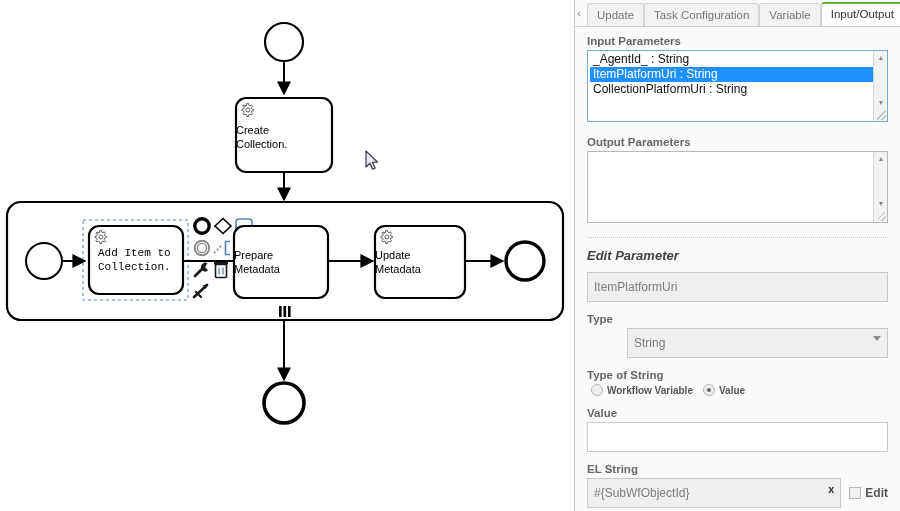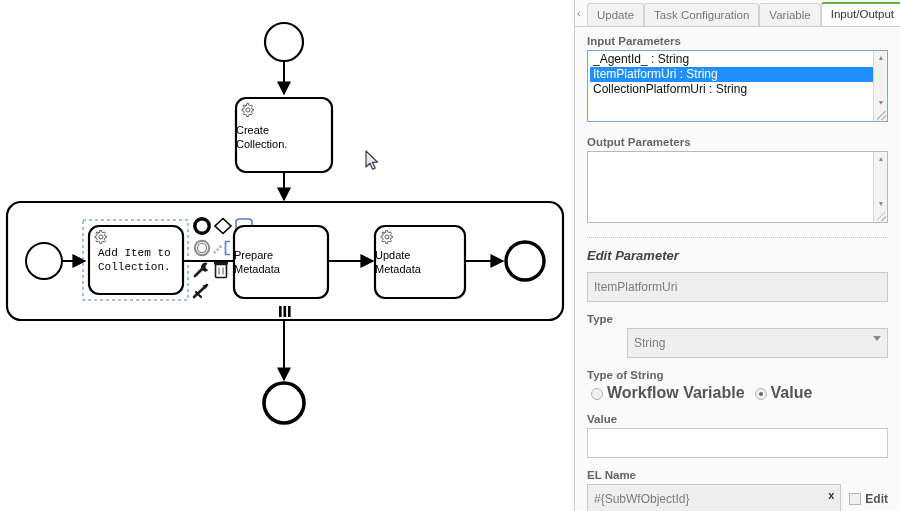--- a/index.html
+++ b/index.html
@@ -170,21 +170,21 @@
   .caret {
     position:absolute; right:7px; top:8px;
     width:0; height:0;
     border-left:4px solid transparent;
     border-right:4px solid transparent;
     border-top:5px solid #8a8a8a;
     pointer-events:none;
   }
 
   
-  .radio-row { margin:1px 0 11px 4px; font-size:16px; color:#555; font-weight:bold; }
+  .radio-row { margin:1px 0 11px 4px; font-size:10px; color:#555; font-weight:bold; }
   .radio-row label { cursor:pointer; margin-right:10px; white-space:nowrap; }
   .rdo {
     display:inline-block;
     width:12px; height:12px;
     border-radius:50%;
     border:1px solid #b6b6b6;
     background:#f0f0f0;
     vertical-align:-2px;
     margin-right:4px;
     position:relative;
@@ -396,21 +396,21 @@
     </div>
 
     <div class="field-label">Type of String</div>
     <div class="radio-row">
       <label><span class="rdo"></span><span>Workflow Variable</span></label><label><span class="rdo on"></span><span>Value</span></label>
     </div>
 
     <div class="field-label">Value</div>
     <input class="inp" type="text" value="" style="">
 
-    <div class="field-label">EL Name</div>
+    <div class="field-label">EL String</div>
     <div class="elrow">
       <div class="elfield">
         <input class="inp ro" type="text" readonly="" value="#{SubWfObjectId}" style="">
         <span class="clear-x">x</span>
       </div>
       <label class="edit-lbl"><span class="chk"></span><span>Edit</span></label>
     </div>
 
   </div>
 </div>

